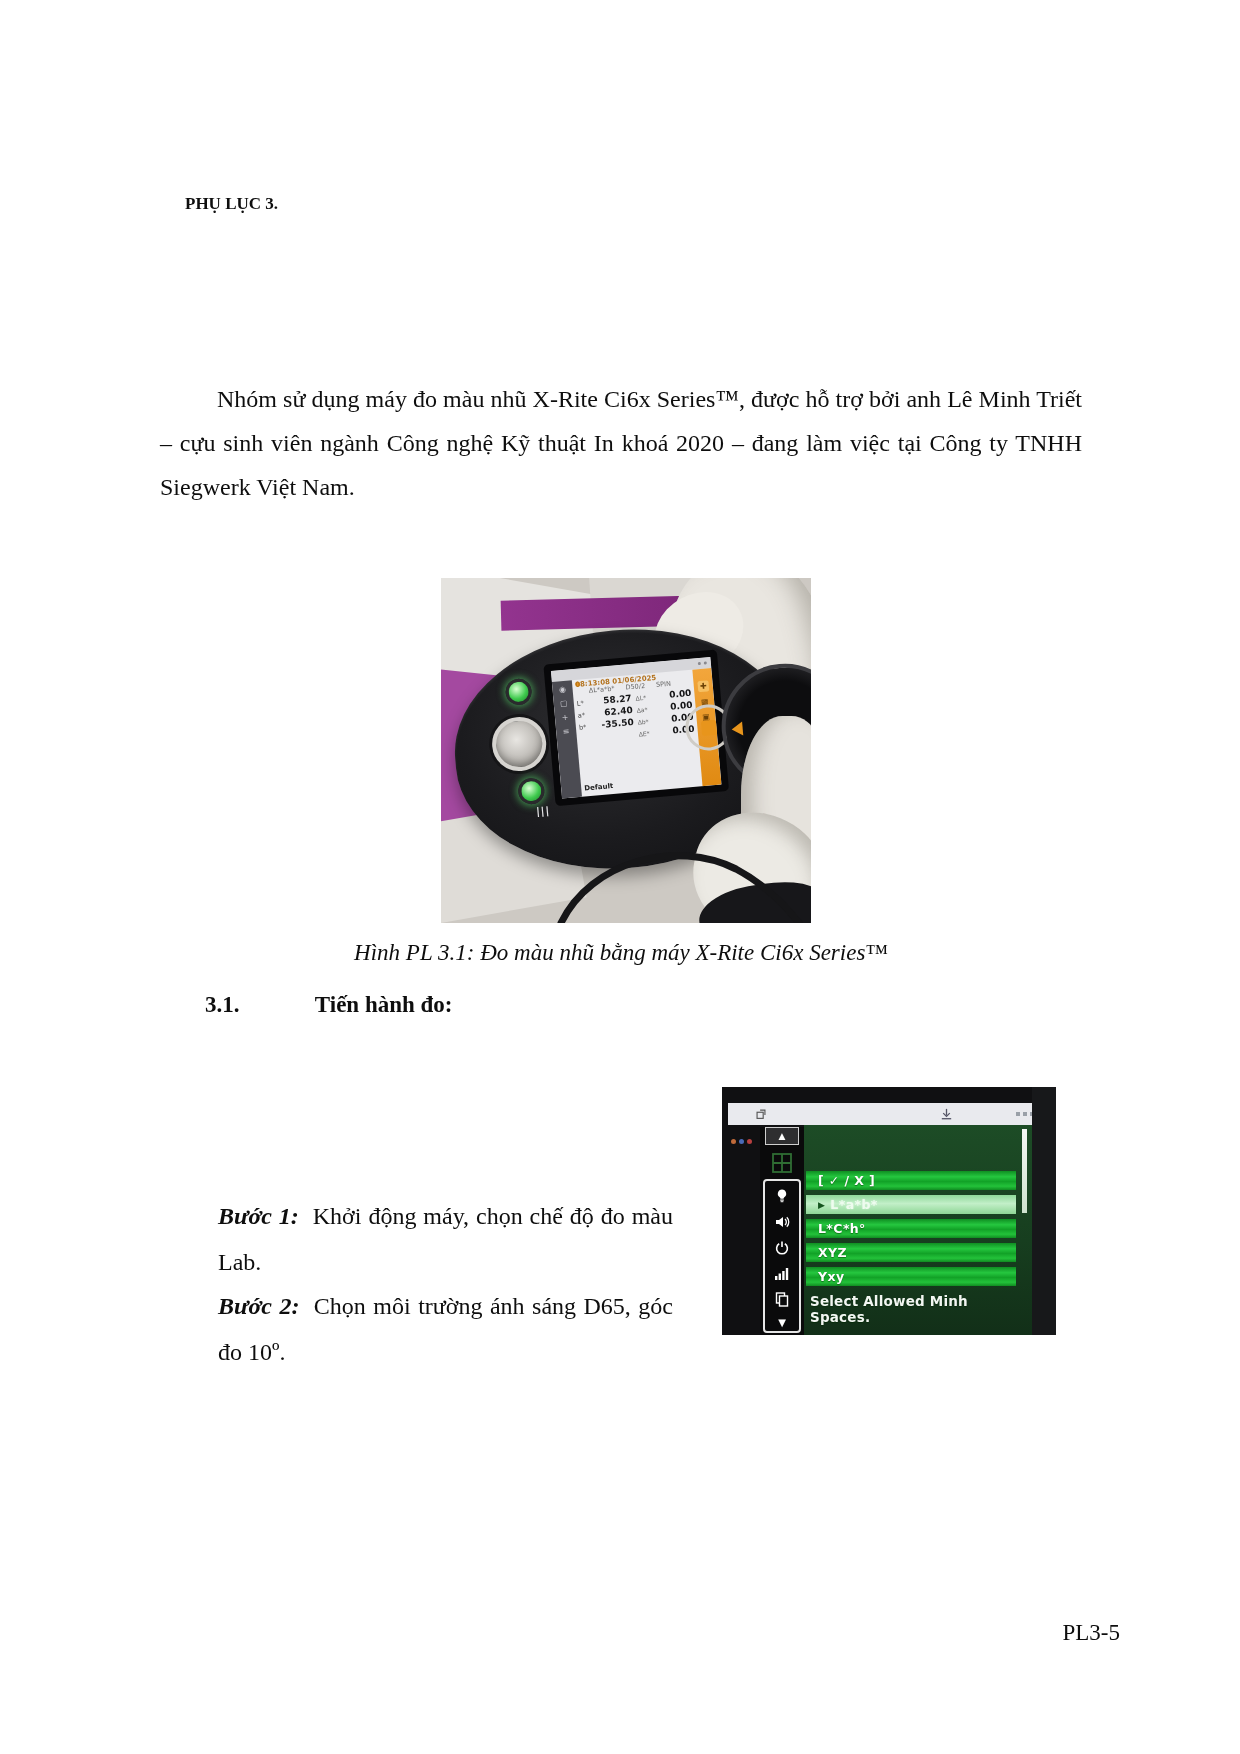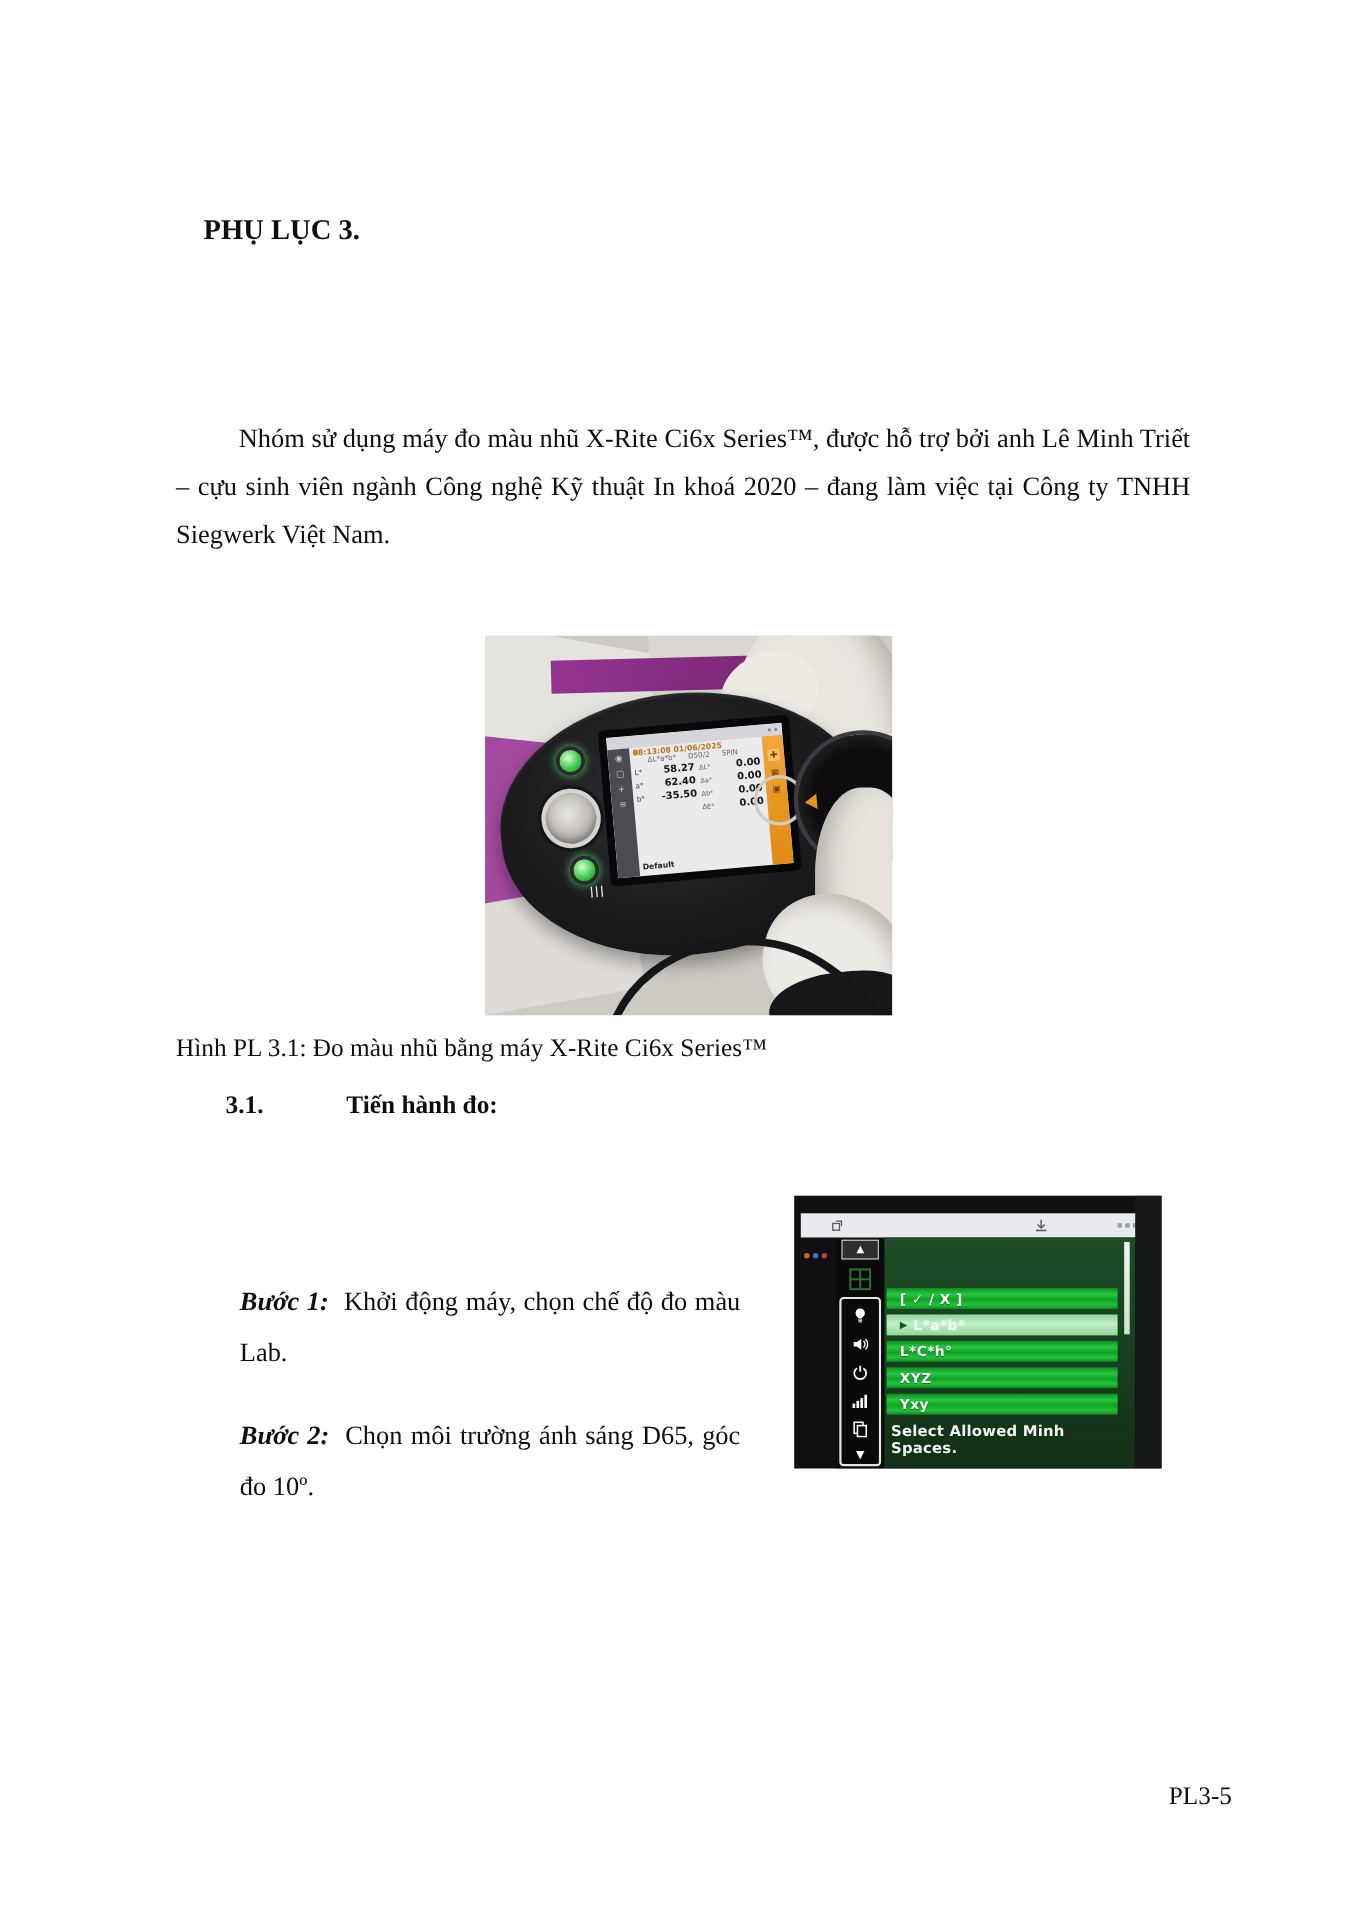--- a/index.html
+++ b/index.html
@@ -1,31 +1,31 @@
 <!DOCTYPE html>
 <html><head>
 <meta charset="utf-8">
 <style>
   html,body{margin:0;padding:0;background:#ffffff;}
   .page{position:relative;width:1240px;height:1754px;background:#ffffff;overflow:hidden;
         font-family:"Liberation Serif","DejaVu Serif",serif;color:#0e0e0e;}
 
   
   .title{position:absolute;left:185px;top:194px;display:flex;gap:22px;
-         font-size:26px;font-weight:bold;white-space:nowrap;}
+         font-size:17px;font-weight:bold;white-space:nowrap;}
   .para{position:absolute;left:160px;width:922px;margin:0;font-size:24px;line-height:44px;
         text-align:justify;text-indent:57px;}
   .p1{top:239px;}
   .p2{top:377px;}
-  .caption{position:absolute;left:160px;top:940px;width:922px;
-           font-size:23px;}
+  .caption{position:absolute;left:160px;top:940px;width:922px;text-align:center;
+           font-style:italic;font-size:23px;}
   .section{position:absolute;left:205px;top:992px;font-size:23px;font-weight:bold;}
   .sec-num{display:inline-block;margin-right:70px;}
   .step{position:absolute;left:218px;width:455px;margin:0;font-size:24px;line-height:46px;text-align:justify;}
-  .step1{top:1161px;}
+  .step1{top:1193px;}
   .step2{top:1283px;}
   .step-label{font-weight:bold;font-style:italic;margin-right:7px;}
   .pagenum{position:absolute;right:120px;top:1620px;font-size:23px;}
 
   
   .photo1{position:absolute;left:441px;top:578px;width:370px;height:345px;
           background:#cdc9c3;overflow:hidden;}
   .photo1 *{position:absolute;}
   .pp-a{left:-22px;top:6px;width:215px;height:170px;background:#e5e3df;transform:rotate(10deg);}
   .pp-b{left:150px;top:-34px;width:205px;height:115px;background:#dad7d2;transform:rotate(-4deg);}

